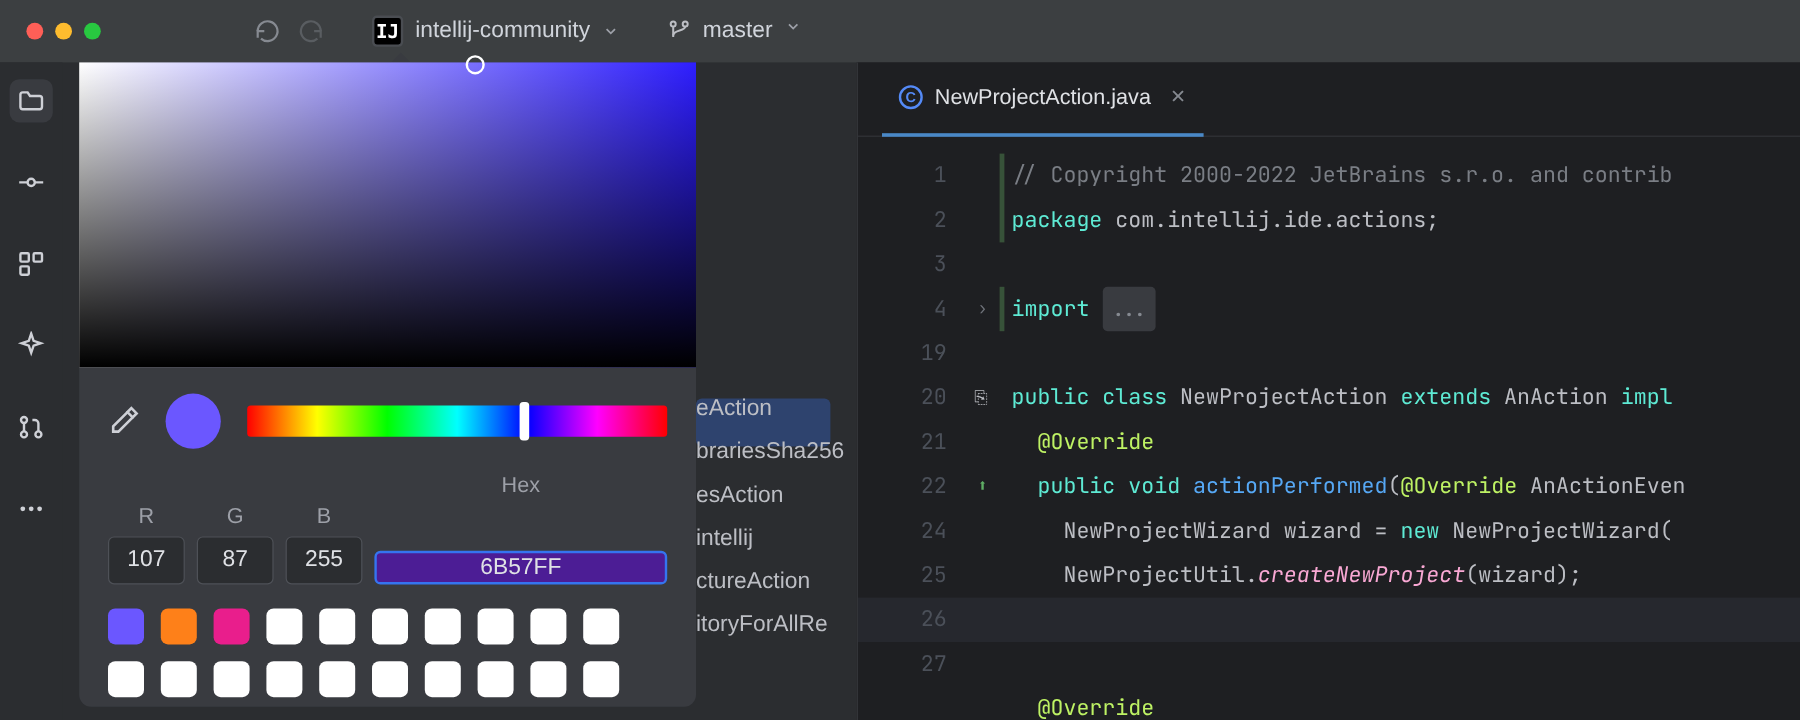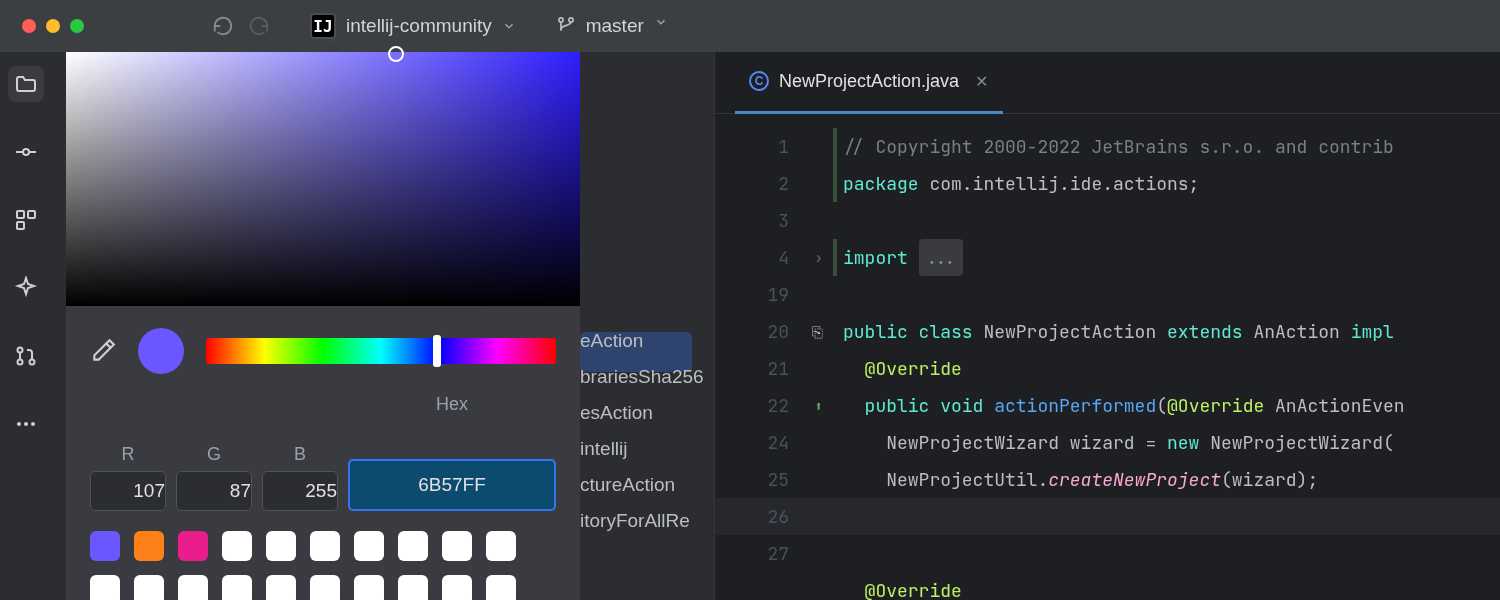--- a/index.html
+++ b/index.html
@@ -114,28 +114,28 @@
   transform: translateX(-50%);
 }
 
 .picker-inputs {
   display: flex; gap: 10px; padding: 4px 24px 12px;
   align-items: flex-end;
 }
 .input-col { display: flex; flex-direction: column; align-items: center; gap: 6px; }
 .input-col label { font-size: 18px; color: #9DA0A8; }
 .num-input {
-  width: 76px; height: 40px;
+  width: 64px; height: 40px;
   background: #2B2D30; border: 1px solid #4E5157; border-radius: 5px;
-  color: #DFE1E5; font-size: 19px; text-align: right;
+  color: #DFE1E5; font-size: 19px; text-align: center;
 }
 .hex-col { flex: 1; gap: 44px; }
 .hex-input {
-  width: 100%; height: 52px;
-  background: #0c4a6e; border: 2px solid #3574F0; border-radius: 5px;
+  width: 100%; height: 28px;
+  background: #4c1d95; border: 2px solid #3574F0; border-radius: 5px;
   color: #DFE1E5; font-size: 19px; text-align: center;
   outline: none;
 }
 
 .swatch-grid {
   display: flex; flex-wrap: wrap; gap: 14px;
   padding: 8px 24px 0;
 }
 .swatch {
   width: 30px; height: 30px; border-radius: 6px;

